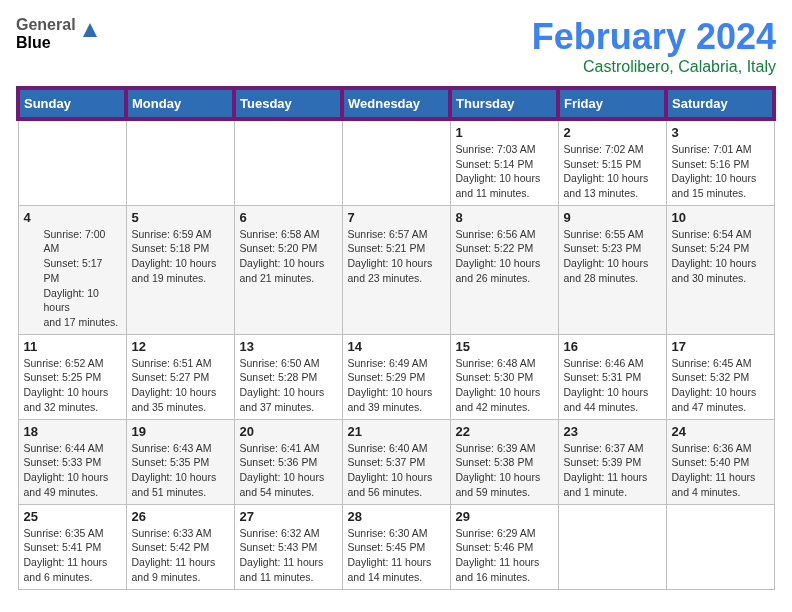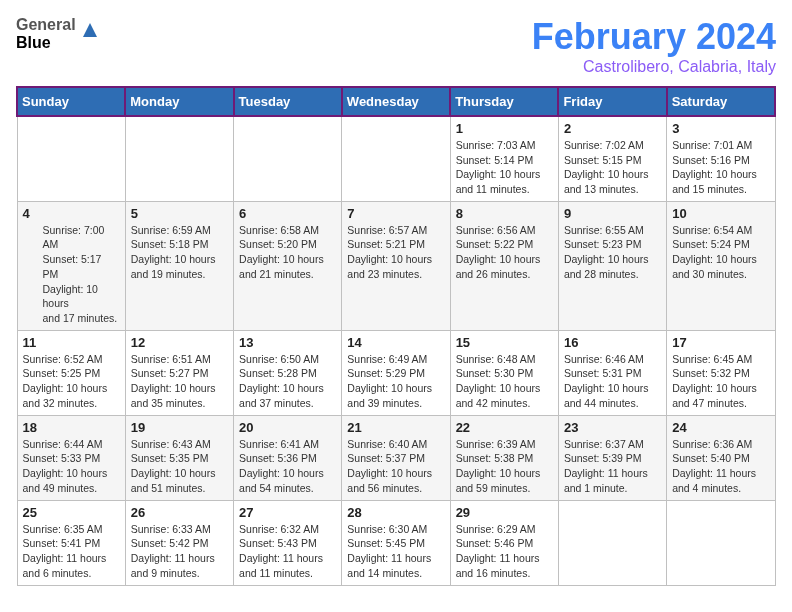--- a/index.html
+++ b/index.html
@@ -30,35 +30,35 @@
     .title-area {
       text-align: right;
     }
     .month-title {
       font-size: 36px;
       font-weight: bold;
       color: #3b82f6;
     }
     .location {
       font-size: 16px;
-      color: #8b5cf6;
+      color: #15803d;
     }
     table {
       width: 100%;
       border-collapse: collapse;
       table-layout: fixed;
     }
     th {
       background-color: #2e6db4;
       color: #fff;
       font-size: 13px;
       font-weight: bold;
       padding: 6px 4px;
       text-align: left;
-      border: 2px solid #701a75;
+      border: 4px solid #701a75;
     }
     td {
       border: 1px solid #c0c0c0;
       vertical-align: top;
       padding: 4px 5px;
       font-size: 11px;
       color: #222;
       height: 85px;
     }
     .day-num {

